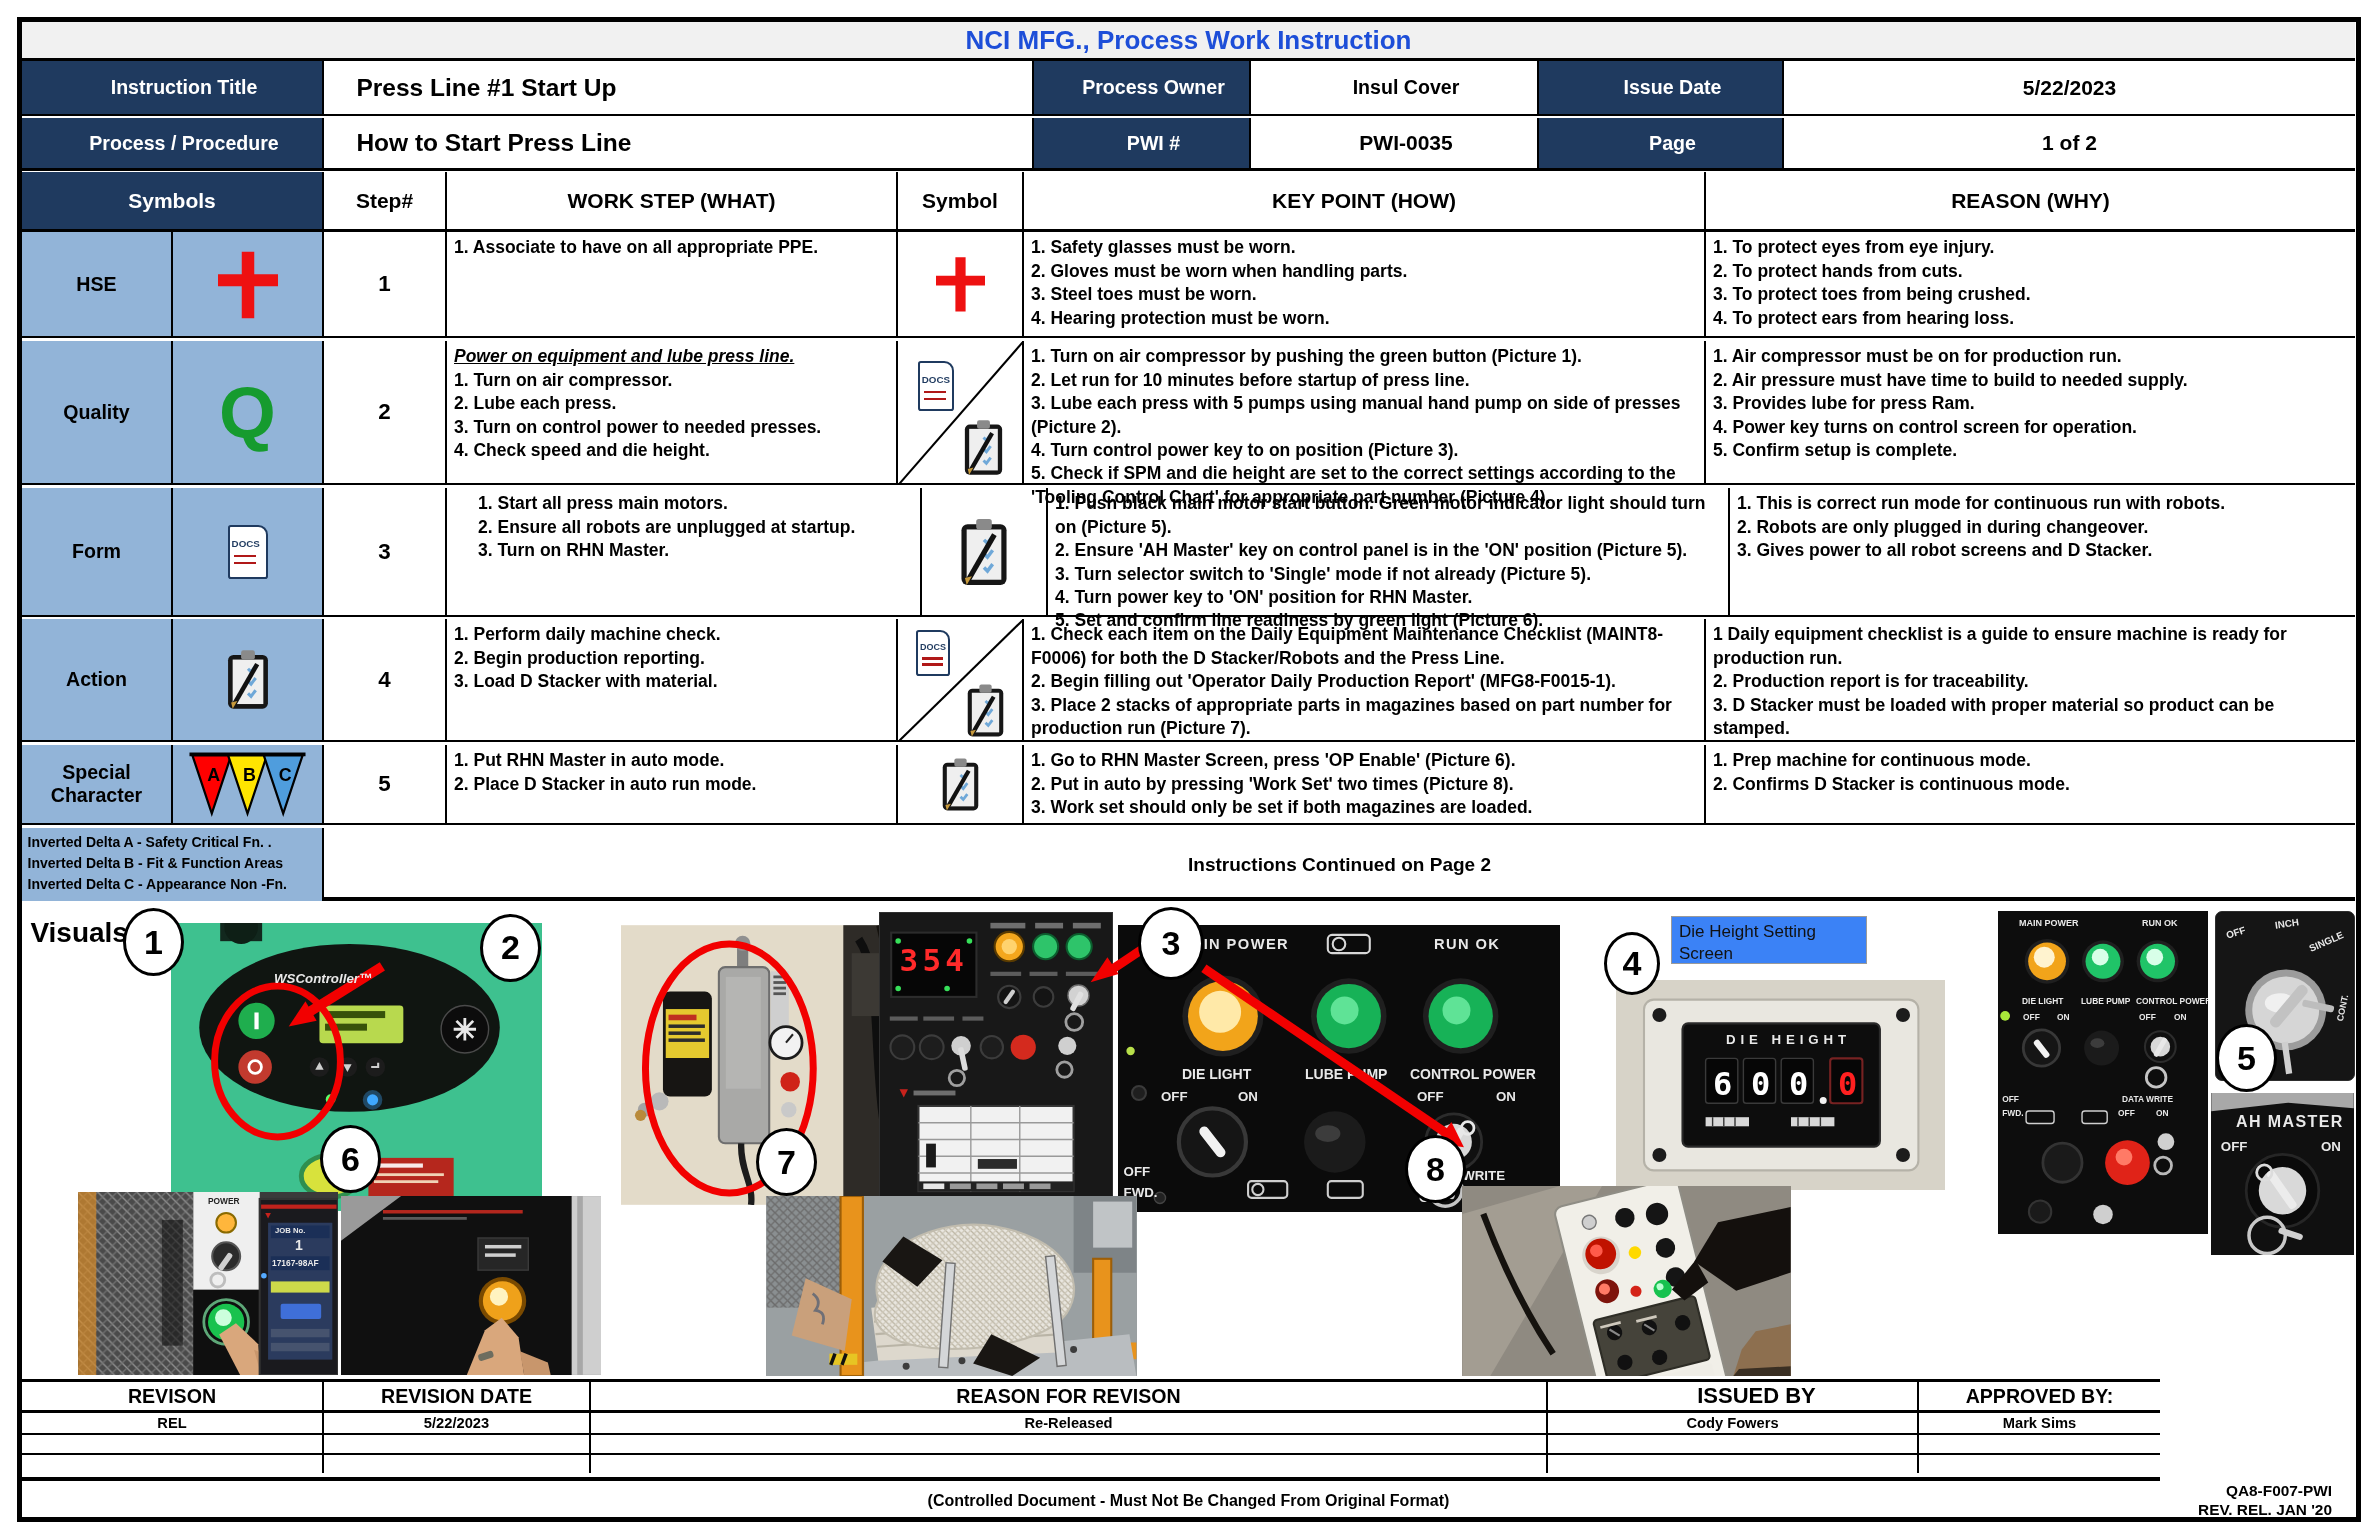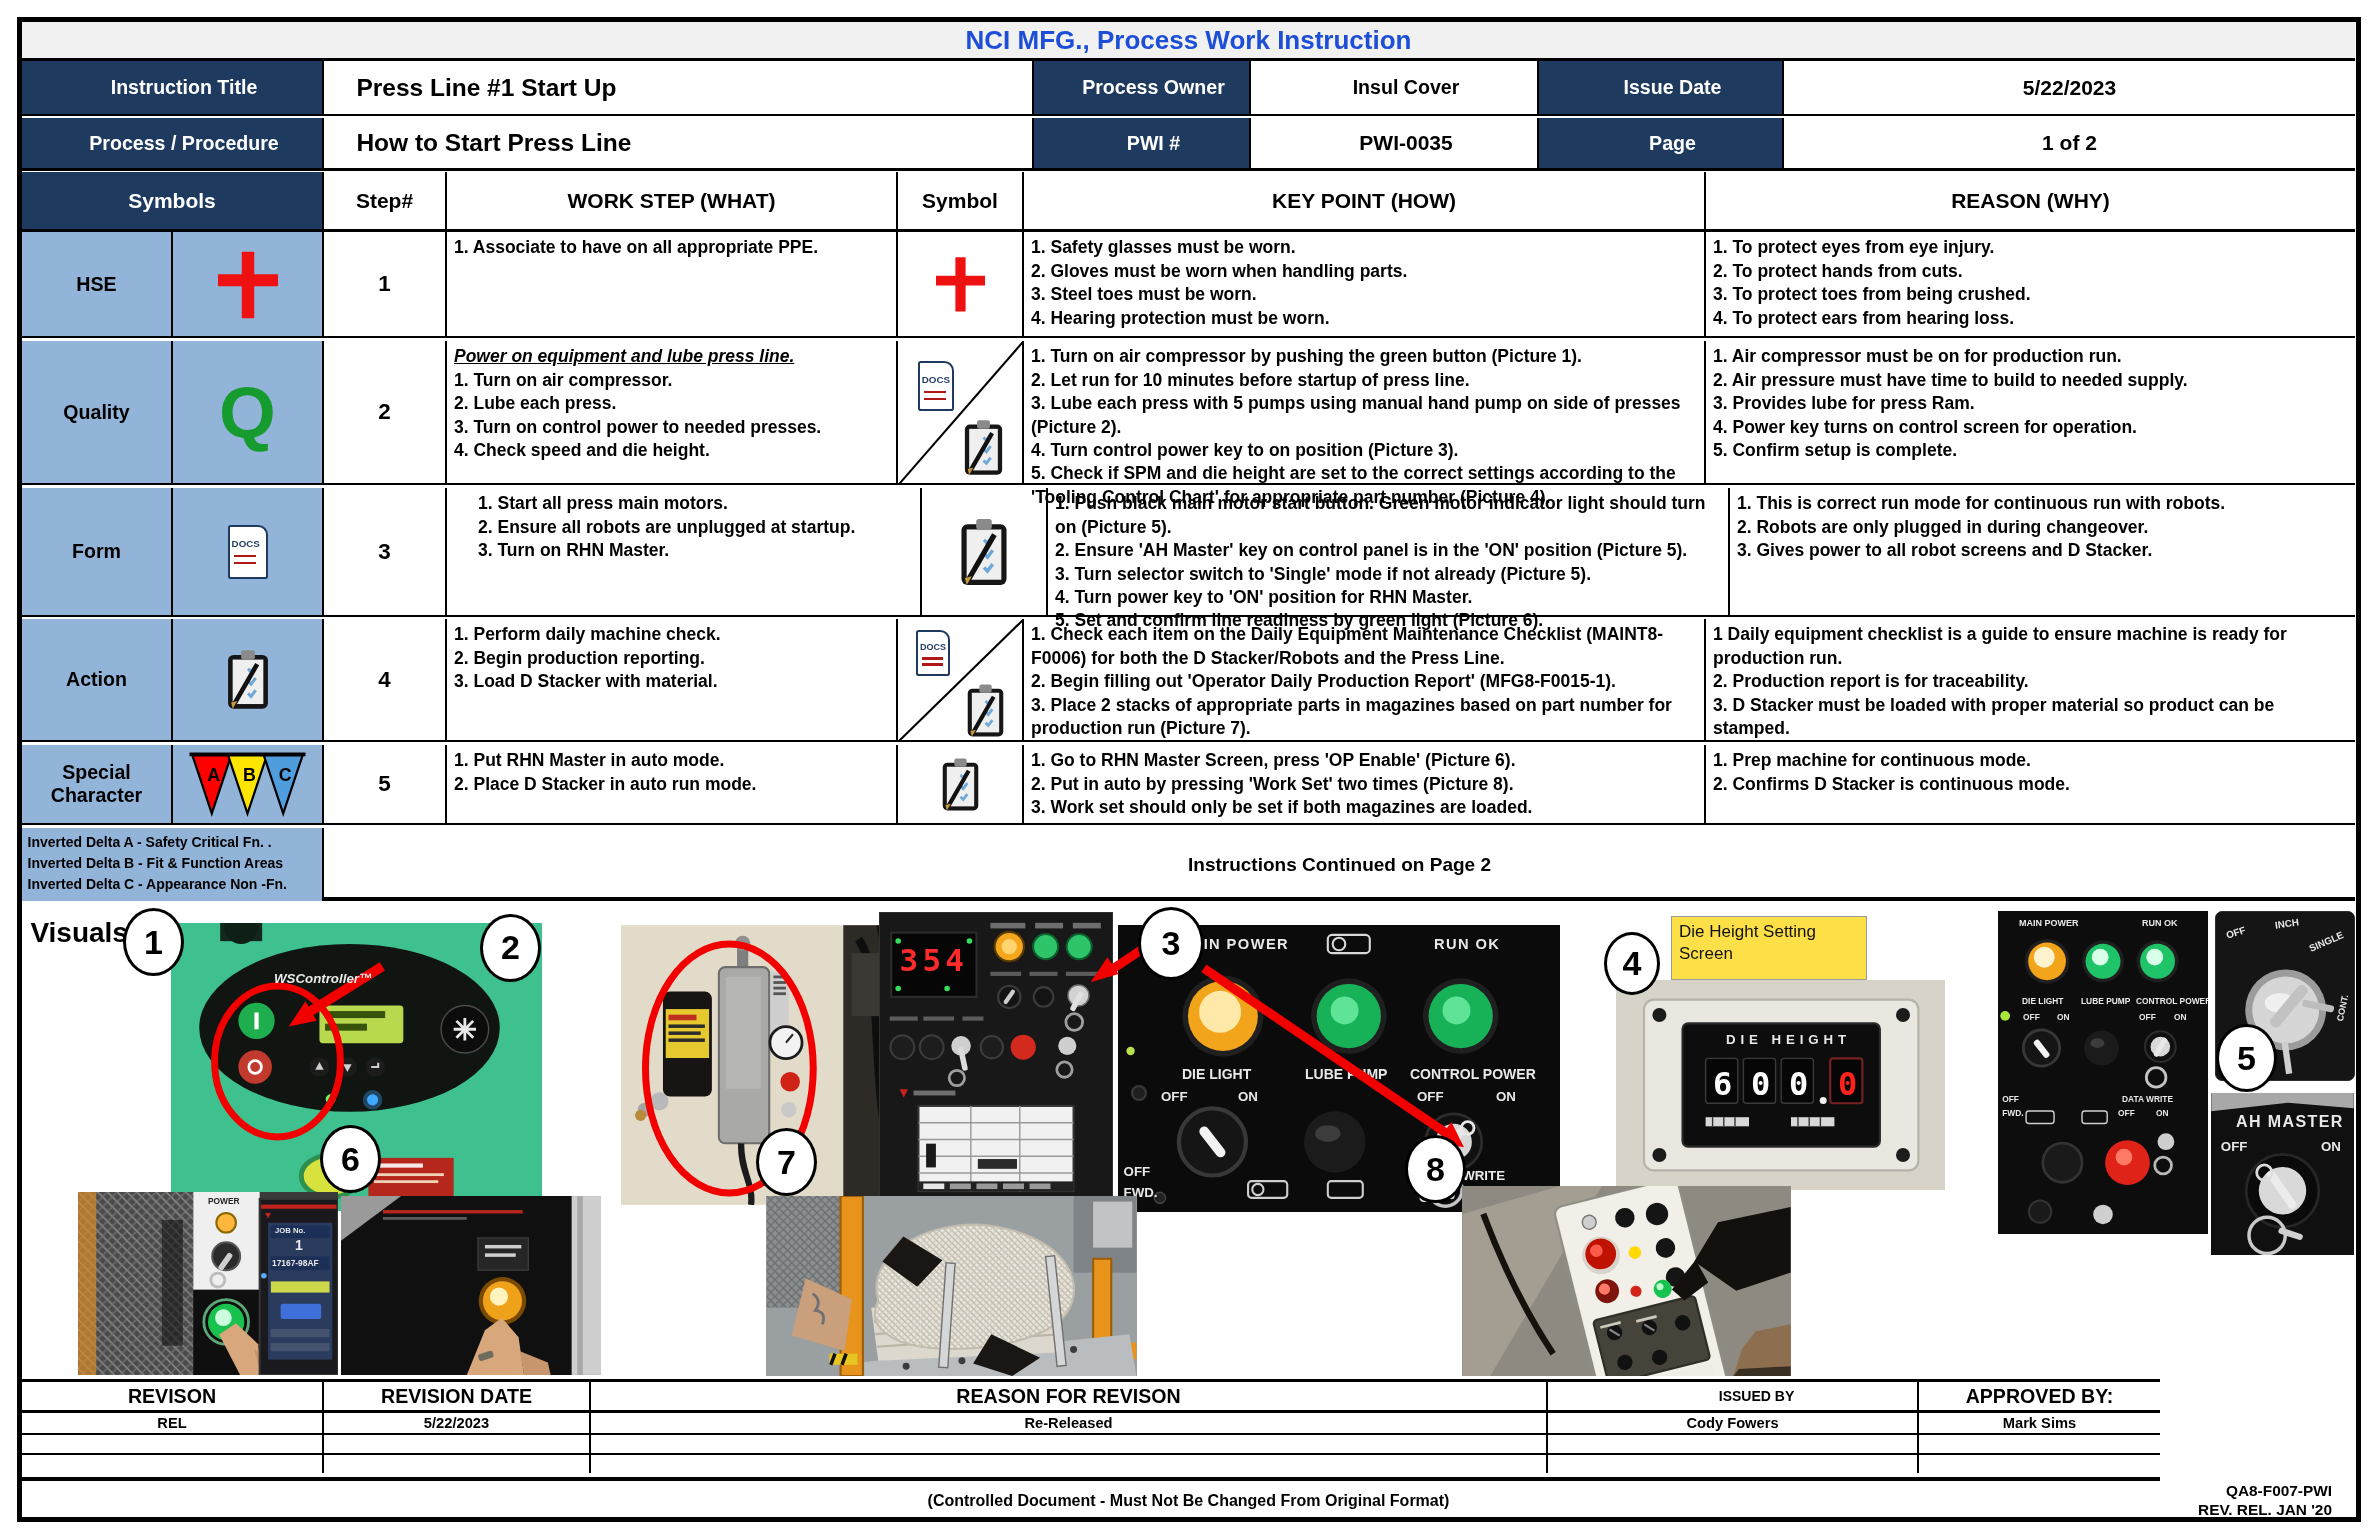--- a/index.html
+++ b/index.html
@@ -548,21 +548,21 @@
       <span class="plabel" style="left:292px;top:141px;font-size:14px;">CONTROL POWER</span>
       <span class="plabel" style="left:299px;top:164px;font-size:13.3px;">OFF</span>
       <span class="plabel" style="left:378px;top:164px;font-size:13.3px;">ON</span>
       <span class="plabel" style="left:5.6px;top:239px;font-size:13.3px;">OFF</span>
       <span class="plabel" style="left:5.6px;top:260px;font-size:13.3px;">FWD.</span>
       <span class="plabel" style="left:306px;top:243px;font-size:13.3px;">DATA WRITE</span>
       <span class="plabel" style="left:301px;top:266px;font-size:12.6px;">OFF</span>
       <span class="plabel" style="left:381px;top:266px;font-size:12.6px;">ON</span>
     </div>
 
-    <div class="abs" style="left:1649px;top:12px;width:196px;height:64px;background:#fde047;border:1.4px solid #9a9a9a;padding:4.2px 7px;z-index:4;">
+    <div class="abs" style="left:1649px;top:12px;width:196px;height:48px;background:#3b82f6;border:1.4px solid #9a9a9a;padding:4.2px 7px;z-index:4;">
       <span style="font-size:17px;color:#111;line-height:1.3;display:block;">Die Height Setting Screen</span>
     </div>
     <div class="photo" style="left:1594px;top:76px;width:329px;height:210px;">
       <svg width="329" height="210" viewBox="0 0 470 300">
         <rect x="0" y="0" width="470" height="300" fill="#d7d3c8"></rect>
         <rect x="40" y="28" width="392" height="244" rx="14" fill="#e9e7e0" stroke="#b5b2a8" stroke-width="3"></rect>
         <circle cx="62" cy="50" r="10" fill="#1c1c1c"></circle>
           <circle cx="410" cy="50" r="10" fill="#1c1c1c"></circle>
         <circle cx="62" cy="250" r="10" fill="#1c1c1c"></circle>
           <circle cx="410" cy="250" r="10" fill="#1c1c1c"></circle>
@@ -820,21 +820,21 @@
       <div class="cell ctr vr3" style="width:302px;">
           <span class="bold" style="font-size:19.6px;">REVISON</span>
         </div>
       <div class="cell ctr vr3" style="width:267px;">
           <span class="bold" style="font-size:19.6px;">REVISION DATE</span>
         </div>
       <div class="cell ctr vr3" style="width:957px;">
           <span class="bold" style="font-size:19.6px;">REASON FOR REVISON</span>
         </div>
       <div class="cell ctr vr3" style="width:371px;">
-          <span class="bold" style="font-size:14px;margin-left:48px;">ISSUED BY</span>
+          <span class="bold" style="font-size:22px;margin-left:48px;">ISSUED BY</span>
         </div>
       <div class="cell ctr" style="flex:1;">
           <span class="bold" style="font-size:19.6px;">APPROVED BY:</span>
         </div>
     </div>
     <div class="flexrow" style="height:22.4px;border-bottom:2.1px solid #000;">
       <div class="cell ctr vr3" style="width:302px;">
           <span class="bold" style="font-size:14.7px;">REL</span>
         </div>
       <div class="cell ctr vr3" style="width:267px;">

